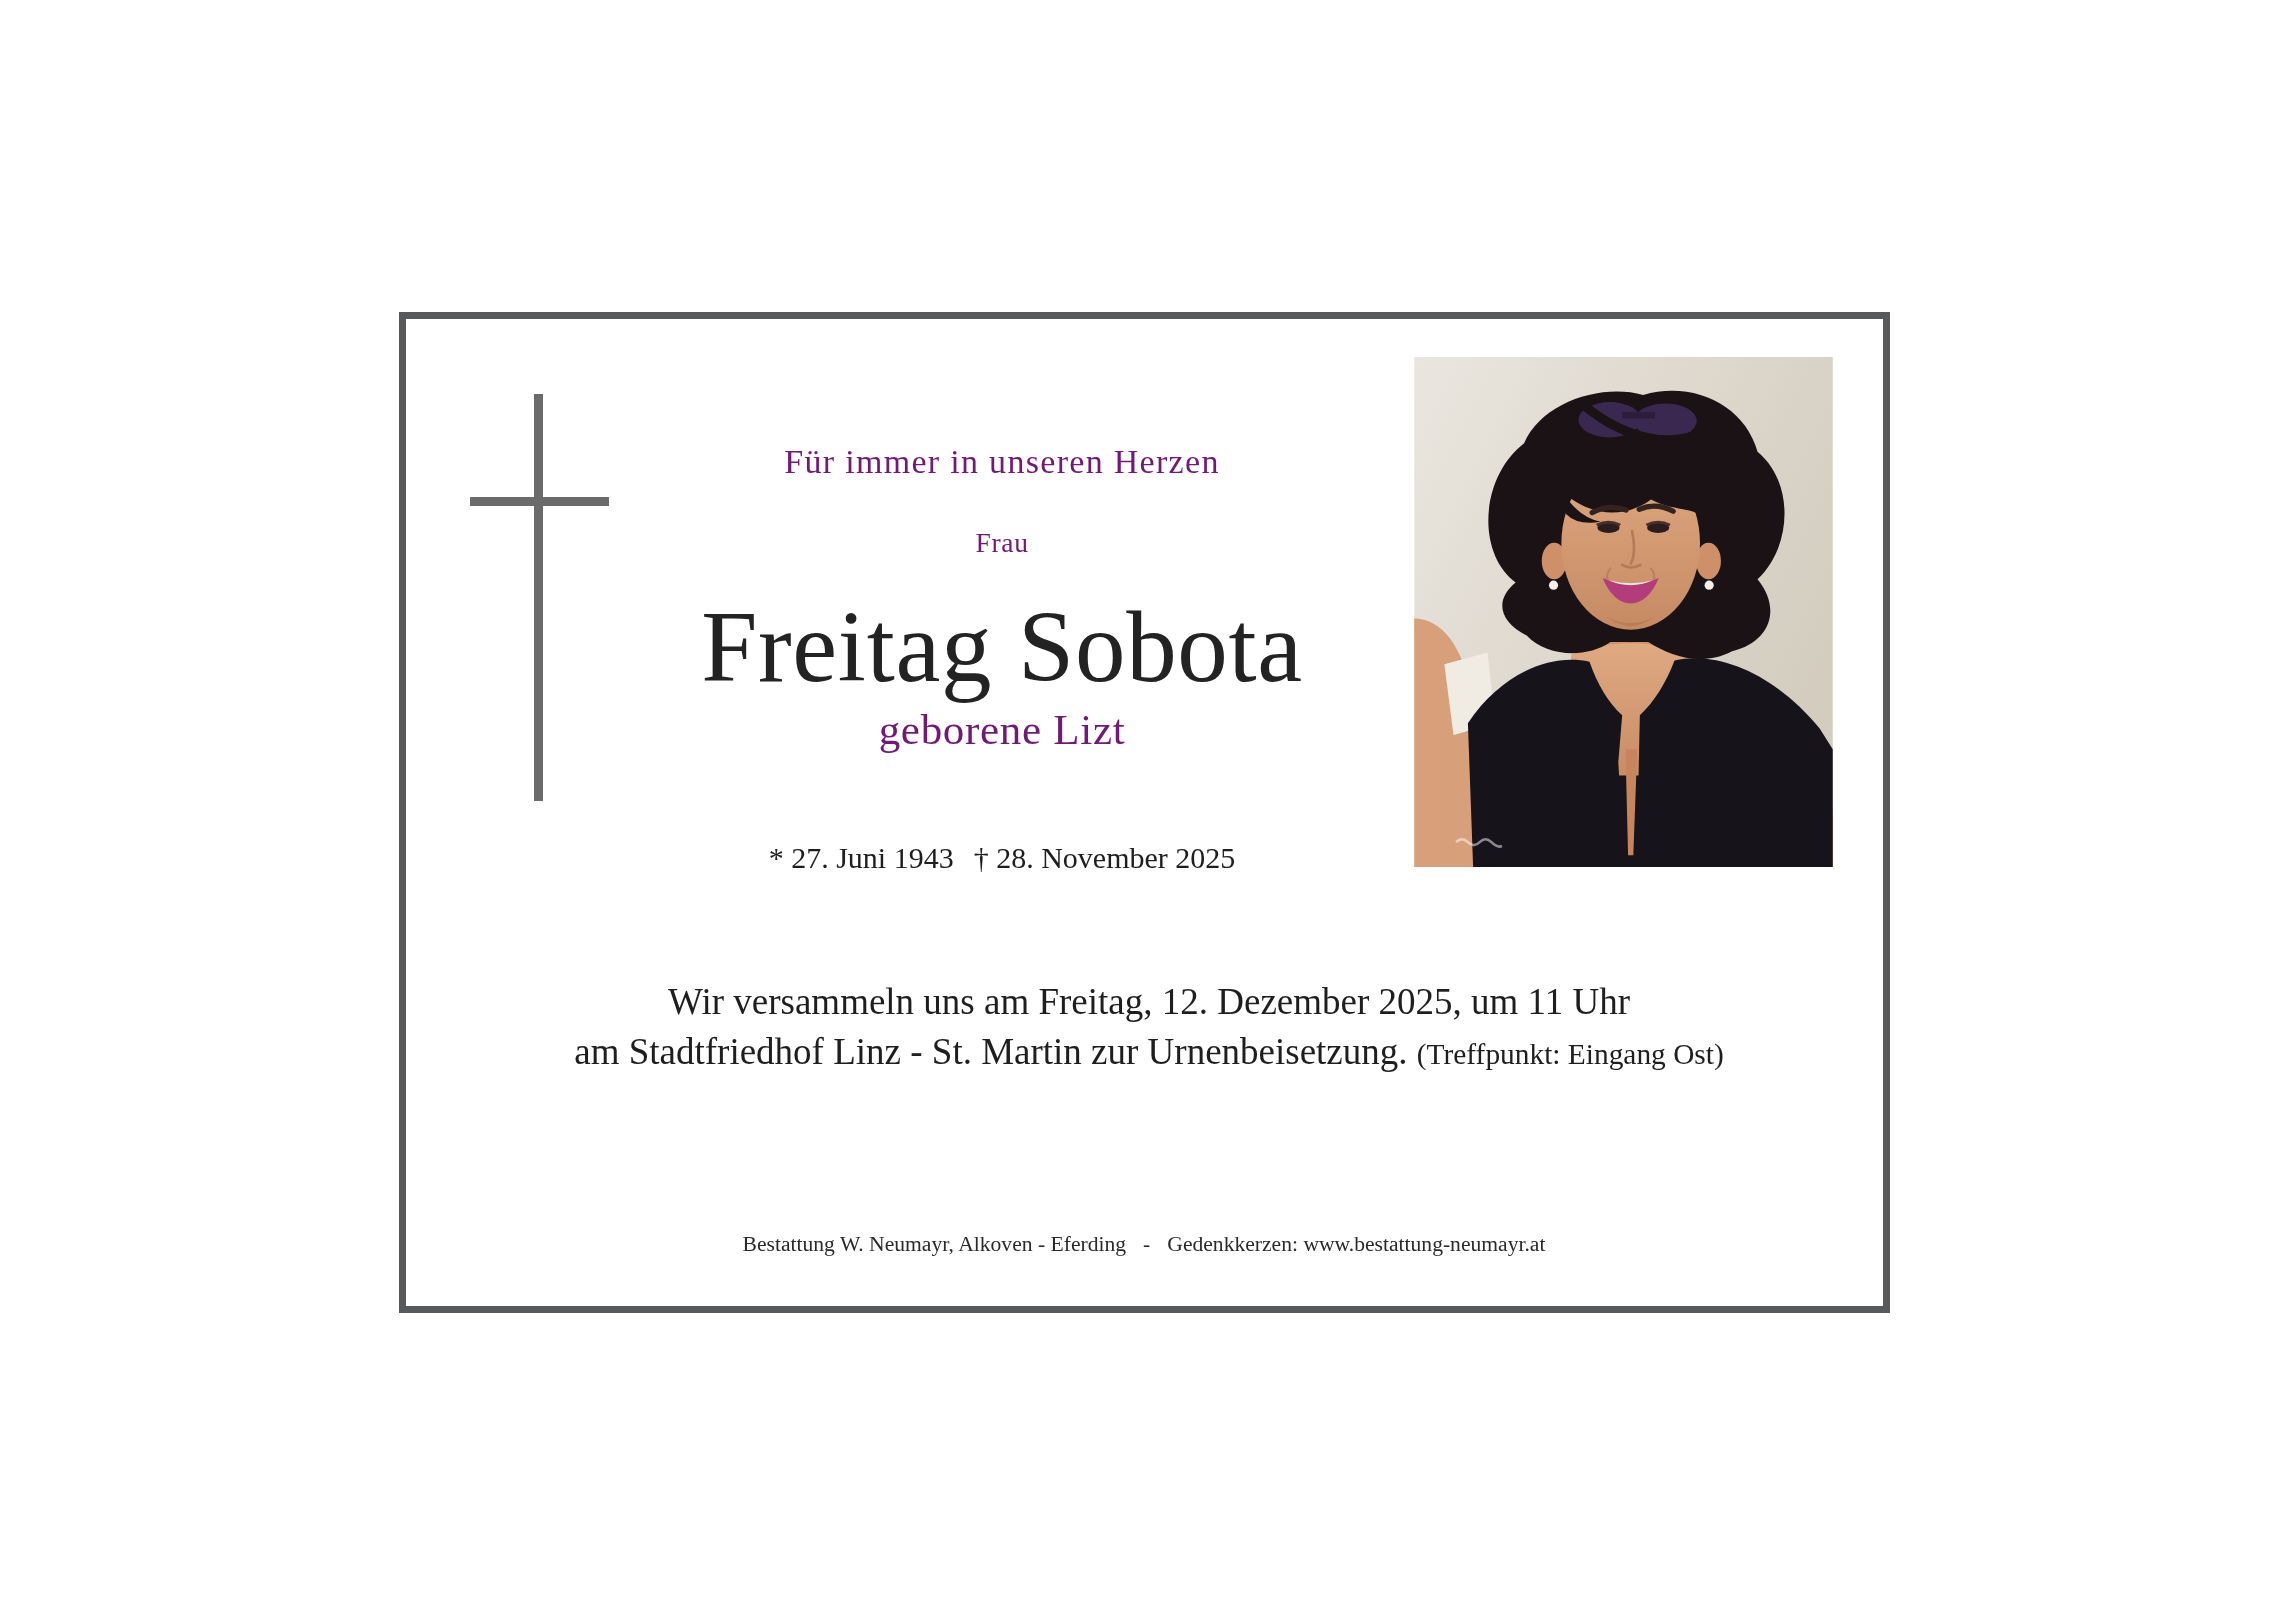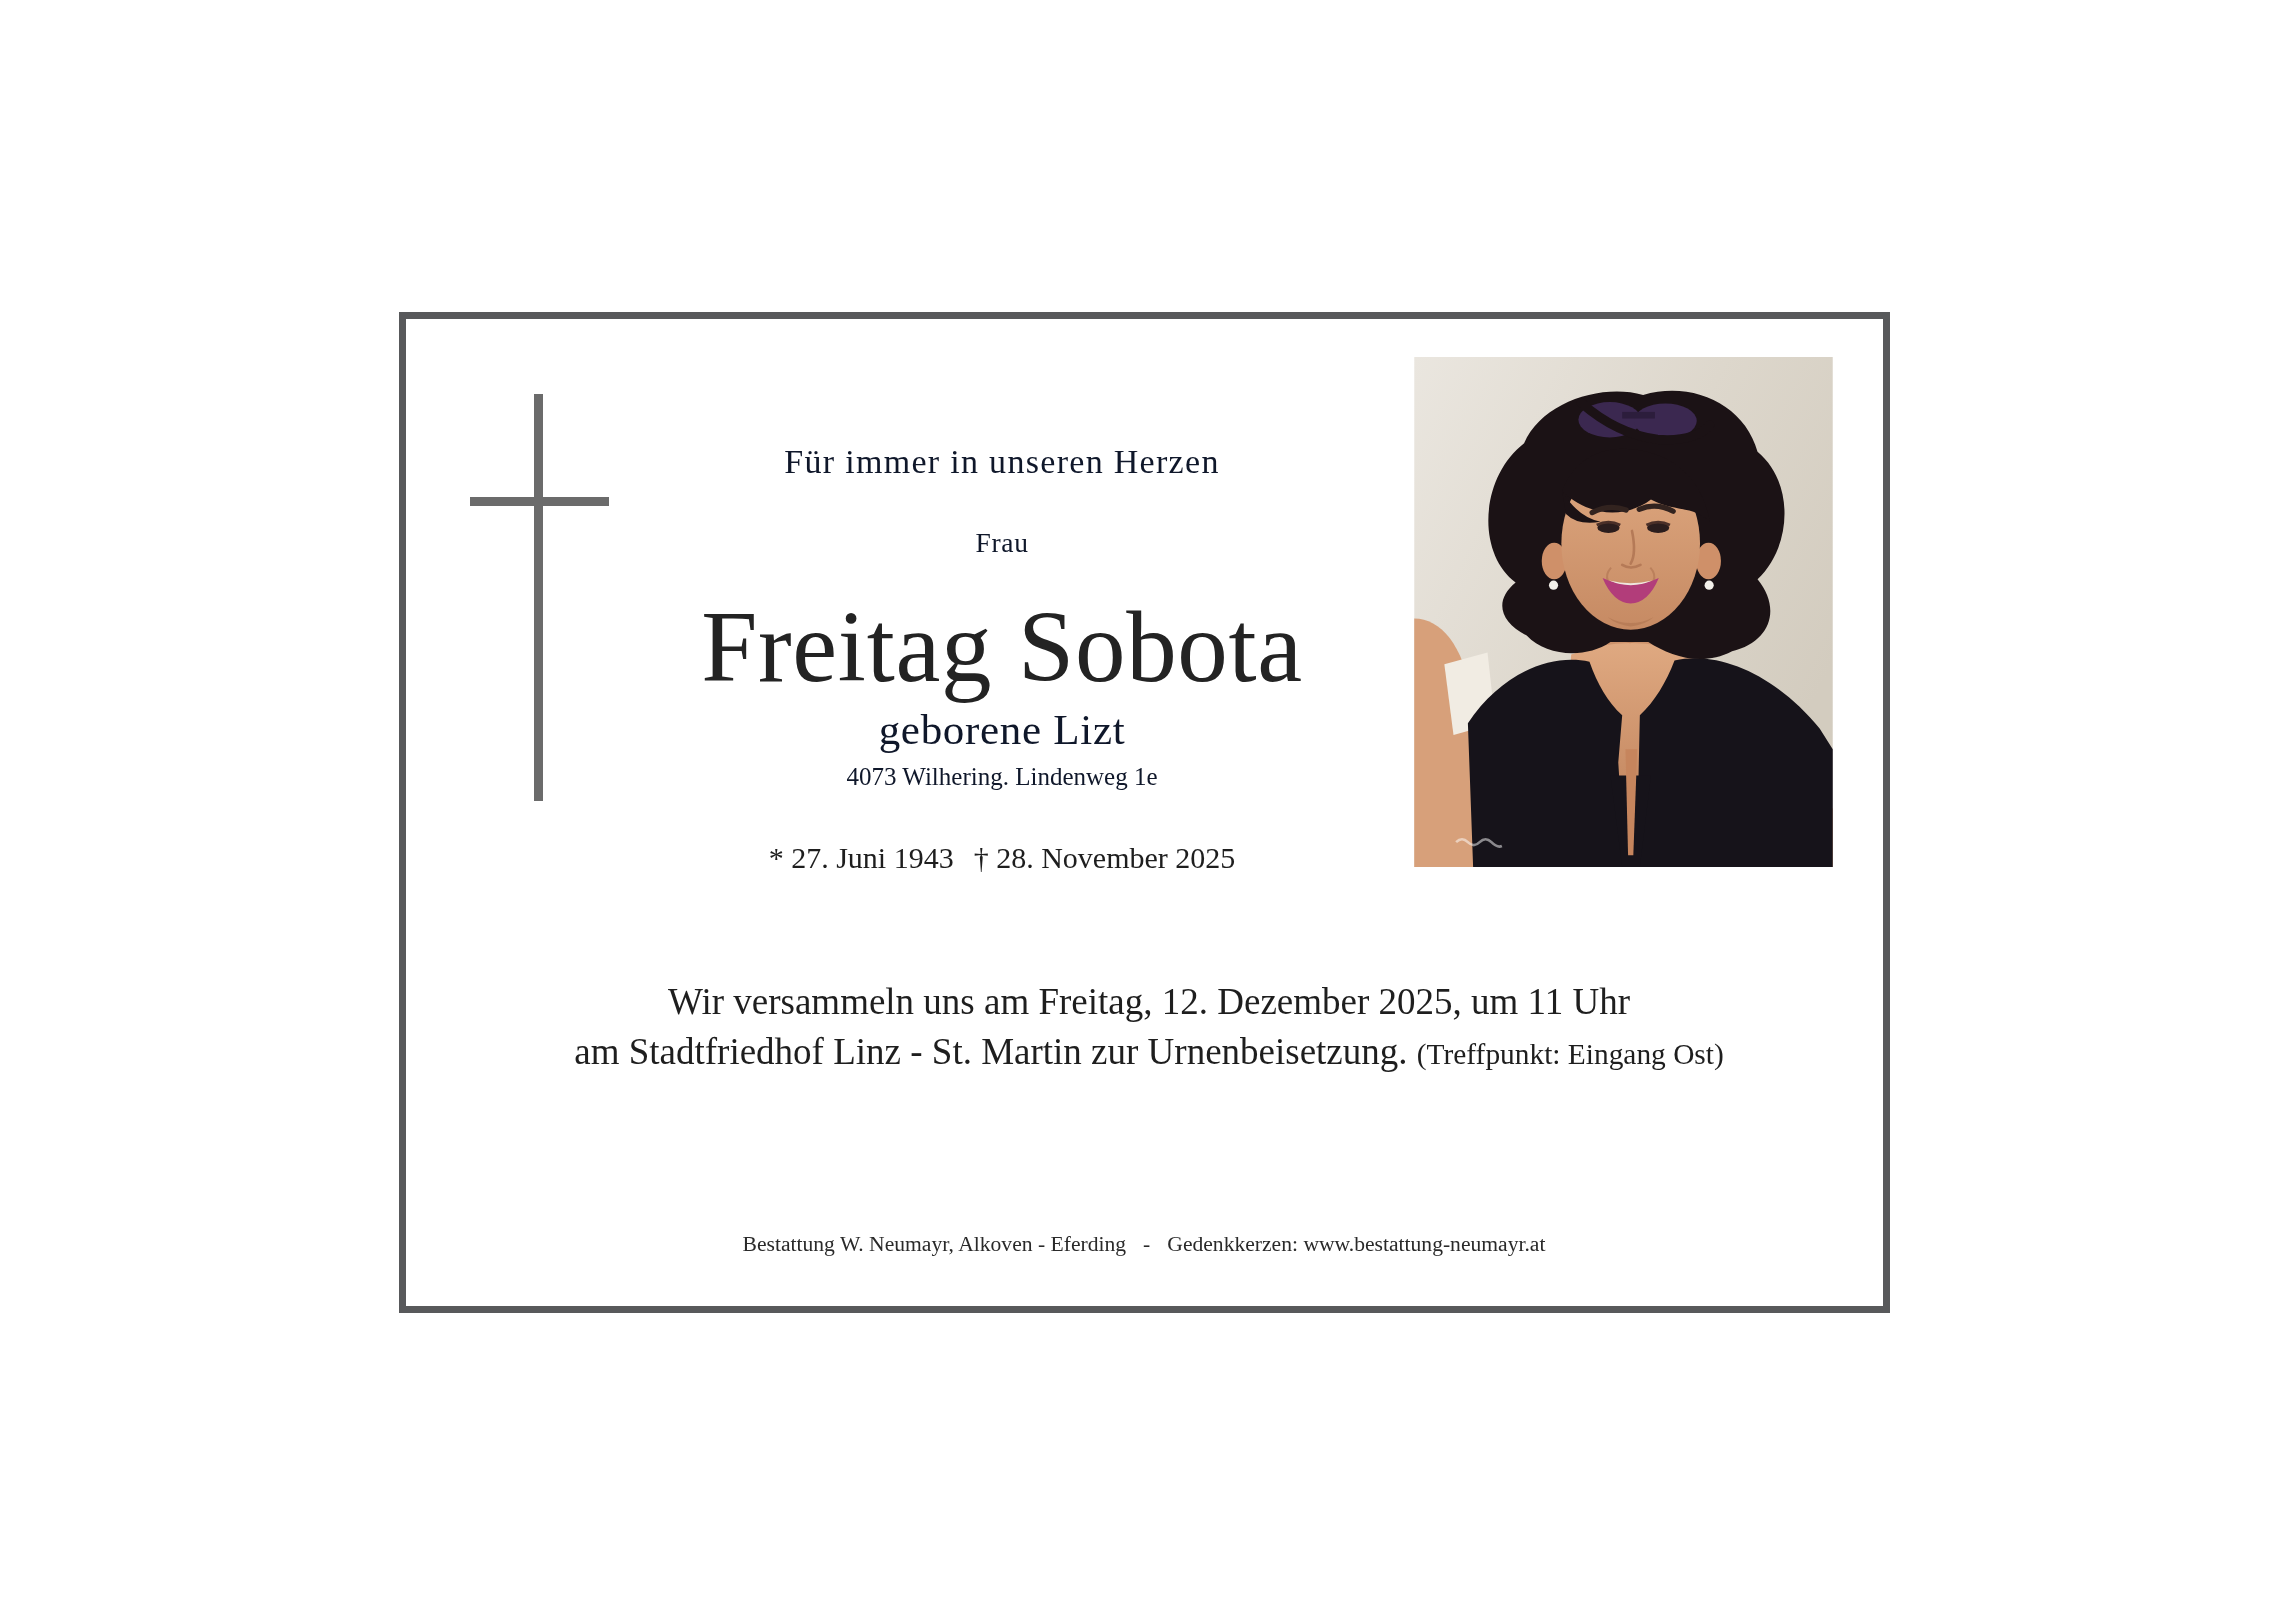--- a/index.html
+++ b/index.html
@@ -38,21 +38,21 @@
     left: 64px; top: 178px;
     width: 139px; height: 8.5px;
     background: #6b6b6b;
   }
   
   .txt {
     position: absolute;
     left: 0;
     width: 1192px;
     text-align: center;
-    color: #0f172a;
+    color: #701a75;
     white-space: nowrap;
   }
   .memorial-phrase { top: 124px; font-size: 34px; letter-spacing: 1.3px; }
   .salutation      { top: 208px; font-size: 27.5px; letter-spacing: 0.7px; }
   .deceased-name   { top: 275px; font-size: 101px; line-height: 1.05; letter-spacing: 0.7px; color: #232323; }
   .maiden-name     { top: 386px; font-size: 43px; letter-spacing: 0.7px; }
   .address-line    { top: 444px; font-size: 25px; }
   .dates-row {
     position: absolute;
     left: 0; top: 522px;
@@ -107,21 +107,20 @@
     </div>
 
     <div class="txt memorial-phrase">Für immer in unseren Herzen</div>
 
     <div class="txt salutation">Frau</div>
 
     <div class="txt deceased-name">Freitag Sobota</div>
 
     <div class="txt maiden-name">geborene Lizt</div>
 
-    <div class="txt address-line">4073 Wilhering. Lindenweg 1e</div>
 
     <div class="dates-row">
       <span>* 27. Juni 1943</span>
       <span>† 28. November 2025</span>
     </div>
 
     <div class="wide announce-1">Wir versammeln uns am Freitag, 12. Dezember 2025, um 11 Uhr</div>
 
     <div class="wide announce-2">
       <span>am Stadtfriedhof Linz - St. Martin zur Urnenbeisetzung.</span>

